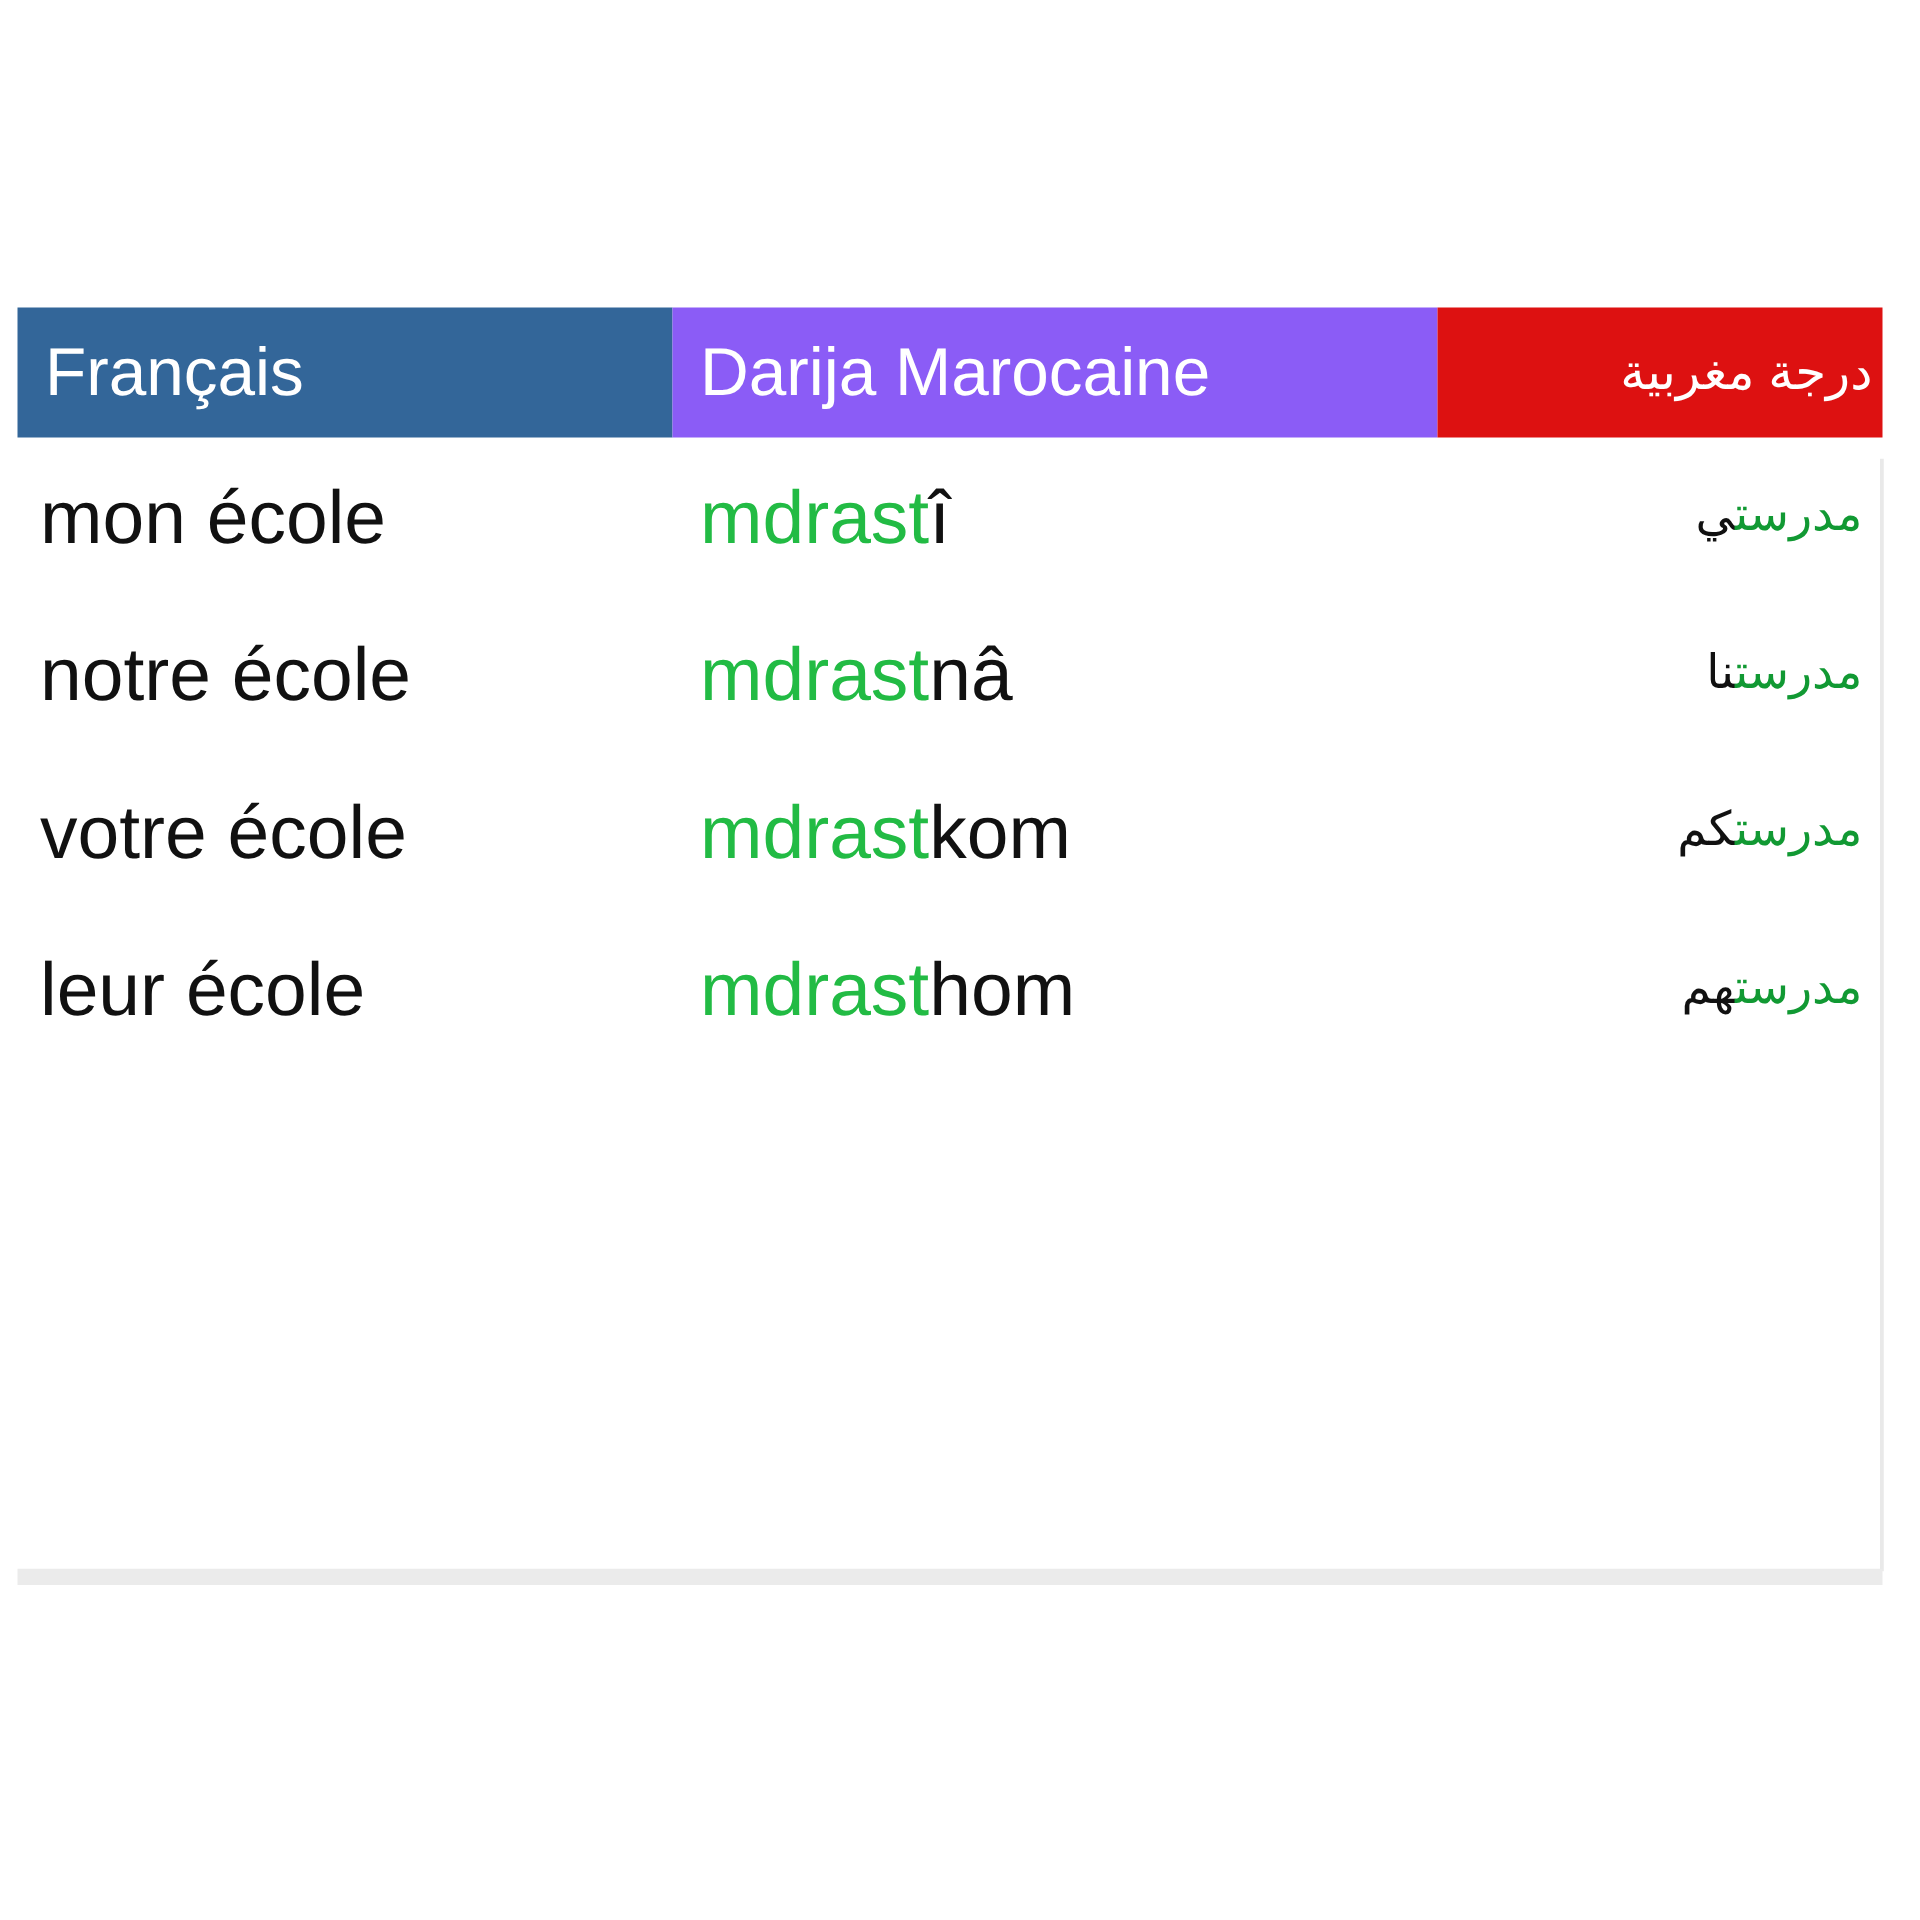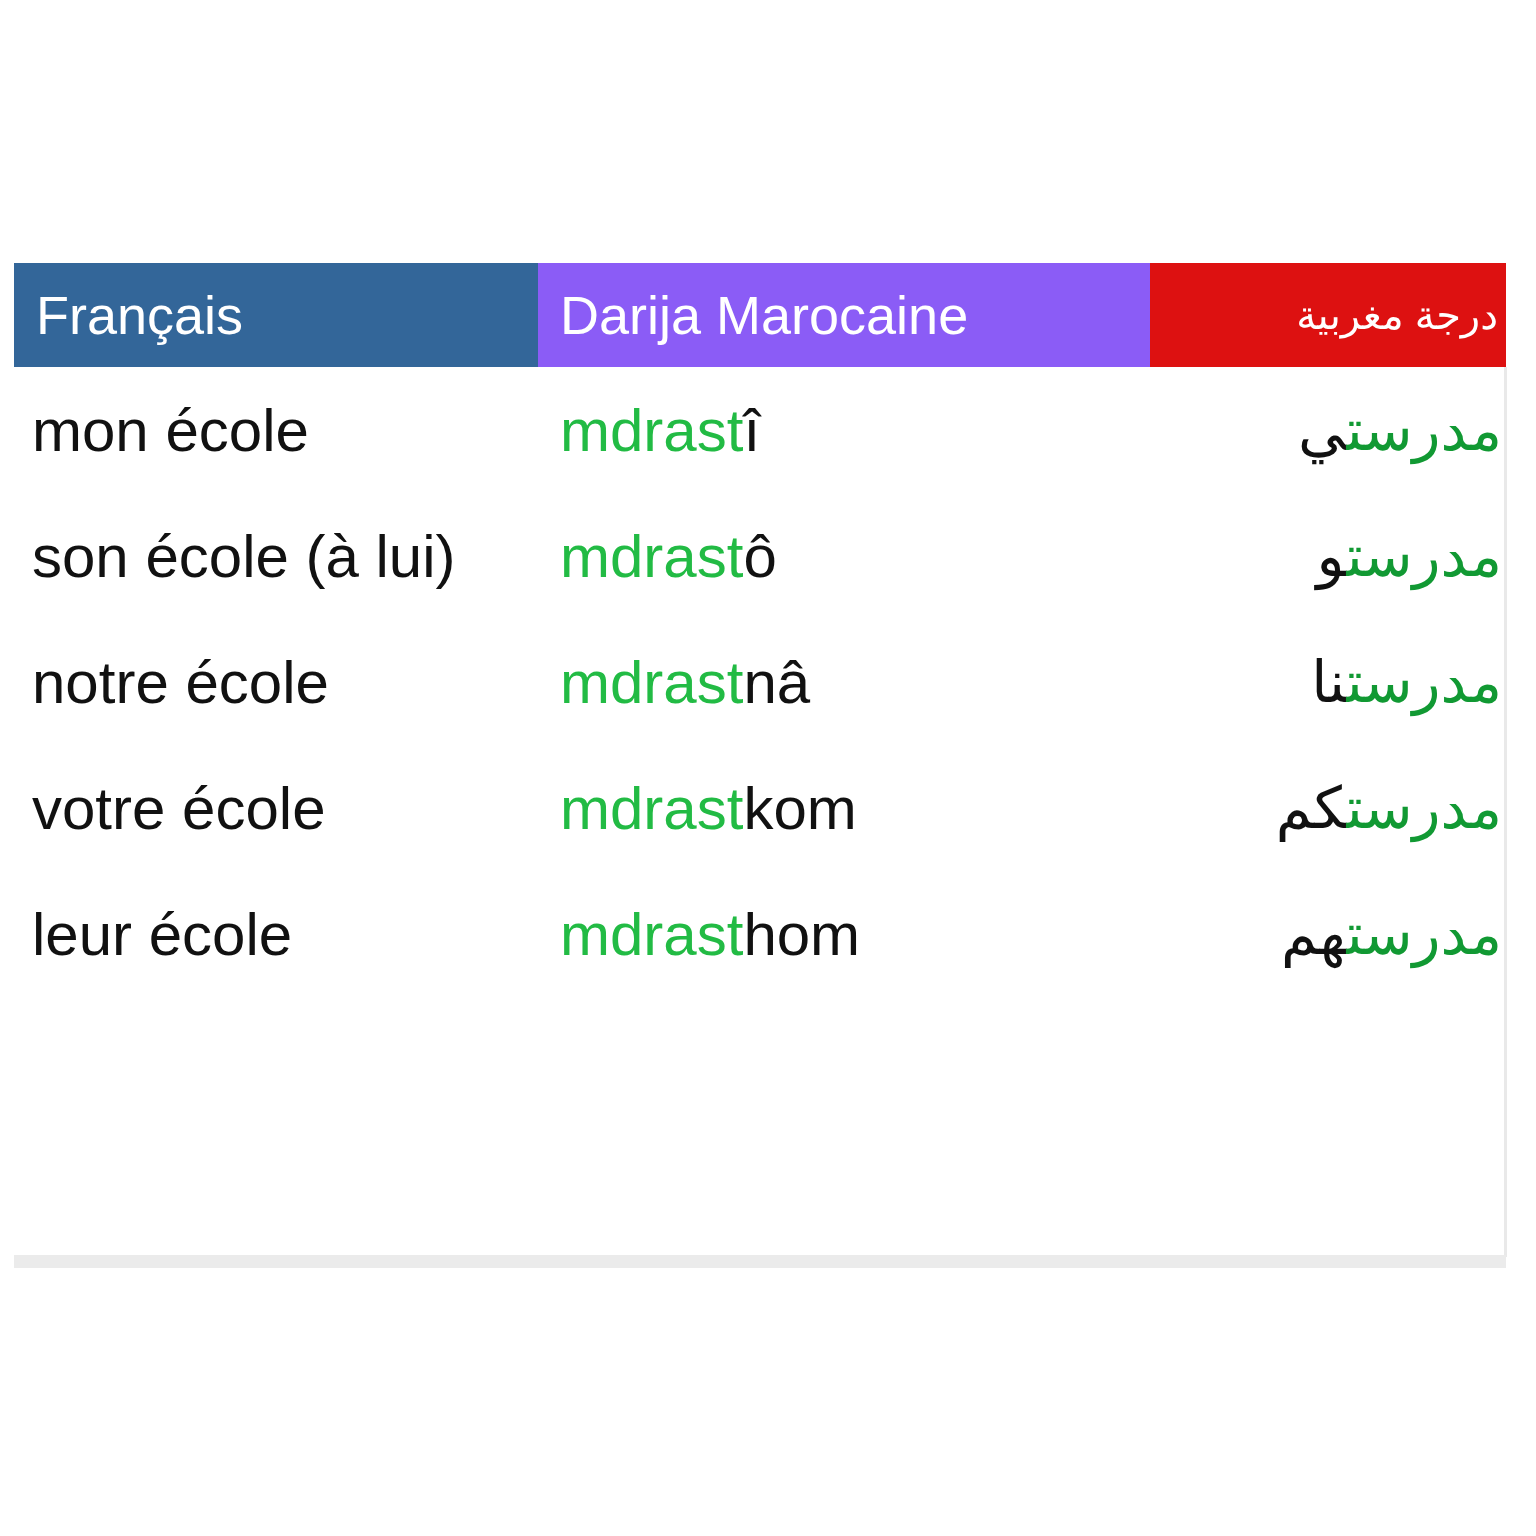--- a/index.html
+++ b/index.html
@@ -18,21 +18,21 @@
     position: relative;
     width: 1536px;
     height: 1536px;
     background: #ffffff;
   }
 
   
   .vocab-table {
     position: absolute;
     left: 14px;
-    top: 263px;
+    top: 246px;
     width: 1492px;
     border-collapse: collapse;
     table-layout: fixed;
     background: #ffffff;
   }
 
   .vocab-table col.col-fr    { width: 524px; }
   .vocab-table col.col-dar   { width: 612px; }
   .vocab-table col.col-ar    { width: 356px; }
 
@@ -86,22 +86,22 @@
   td.cell-dar {
     padding-left: 22px;
     color: #111111;
   }
   td.cell-dar .stem { color: #22bb44; margin-top: 32px; }
   td.cell-dar .suffix { color: #111111; }
 
   td.cell-ar {
     text-align: right;
     direction: rtl;
-    padding-right: 4px;
-    font-size: 58px;
+    padding-right: 16px;
+    font-size: 38px;
     color: #111111;
   }
   td.cell-ar .ar-stem   { color: #119933; }
   td.cell-ar .ar-suffix { color: #111111; }
 
   
   .table-footer {
     position: absolute;
     left: 14px;
     top: 1255px;
@@ -140,25 +140,20 @@
     </thead>
     <tbody>
 
       <tr>
         <td class="cell-fr">mon école</td>
         <td class="cell-dar"><span class="stem">mdrast</span><span class="suffix">î</span></td>
         <td class="cell-ar"><span class="ar-stem">مدرست</span><span class="ar-suffix">ي</span></td>
       </tr>
 
 
-      <tr>
-        <td class="cell-fr">son école (à lui)</td>
-        <td class="cell-dar"><span class="stem">mdrast</span><span class="suffix">ô</span></td>
-        <td class="cell-ar"><span class="ar-stem">مدرست</span><span class="ar-suffix">و</span></td>
-      </tr>
 
 
       <tr>
         <td class="cell-fr">notre école</td>
         <td class="cell-dar"><span class="stem">mdrast</span><span class="suffix">nâ</span></td>
         <td class="cell-ar"><span class="ar-stem">مدرست</span><span class="ar-suffix">نا</span></td>
       </tr>
 
       <tr>
         <td class="cell-fr">votre école</td>

